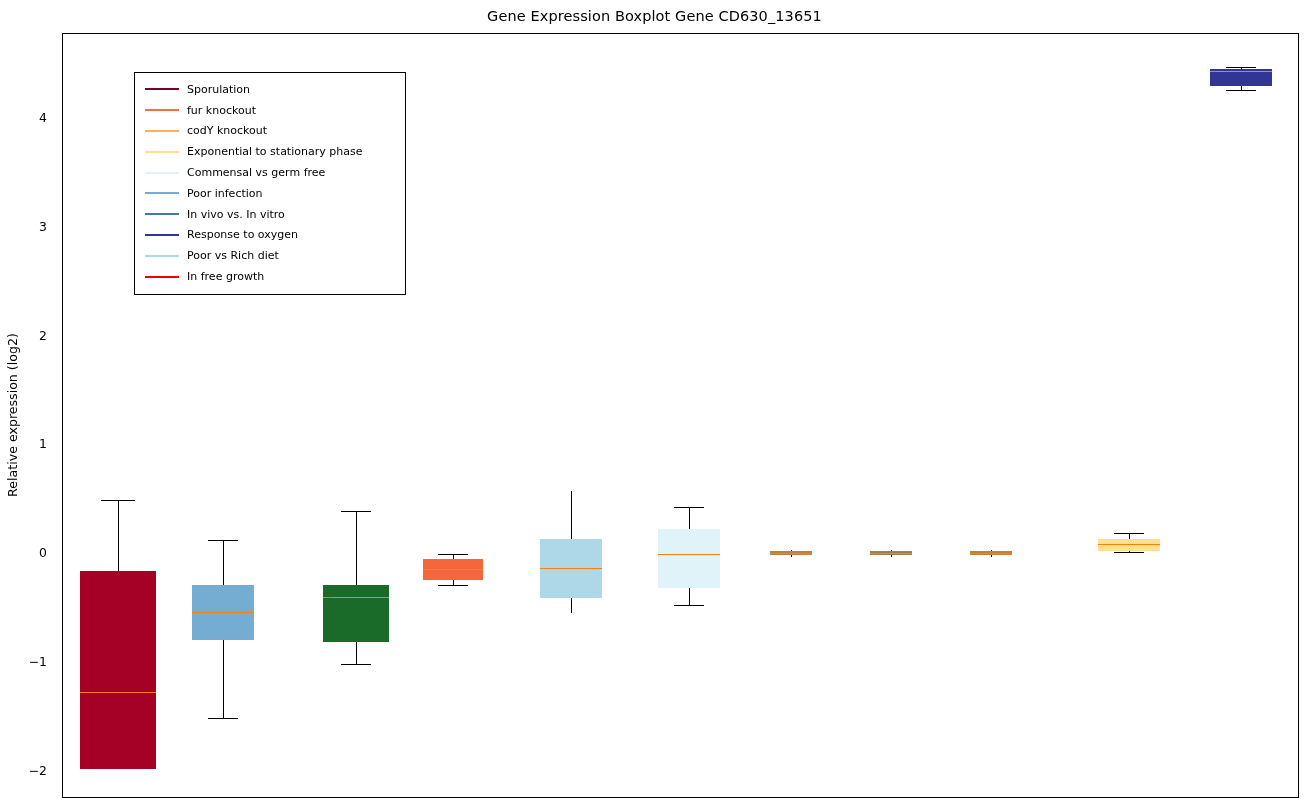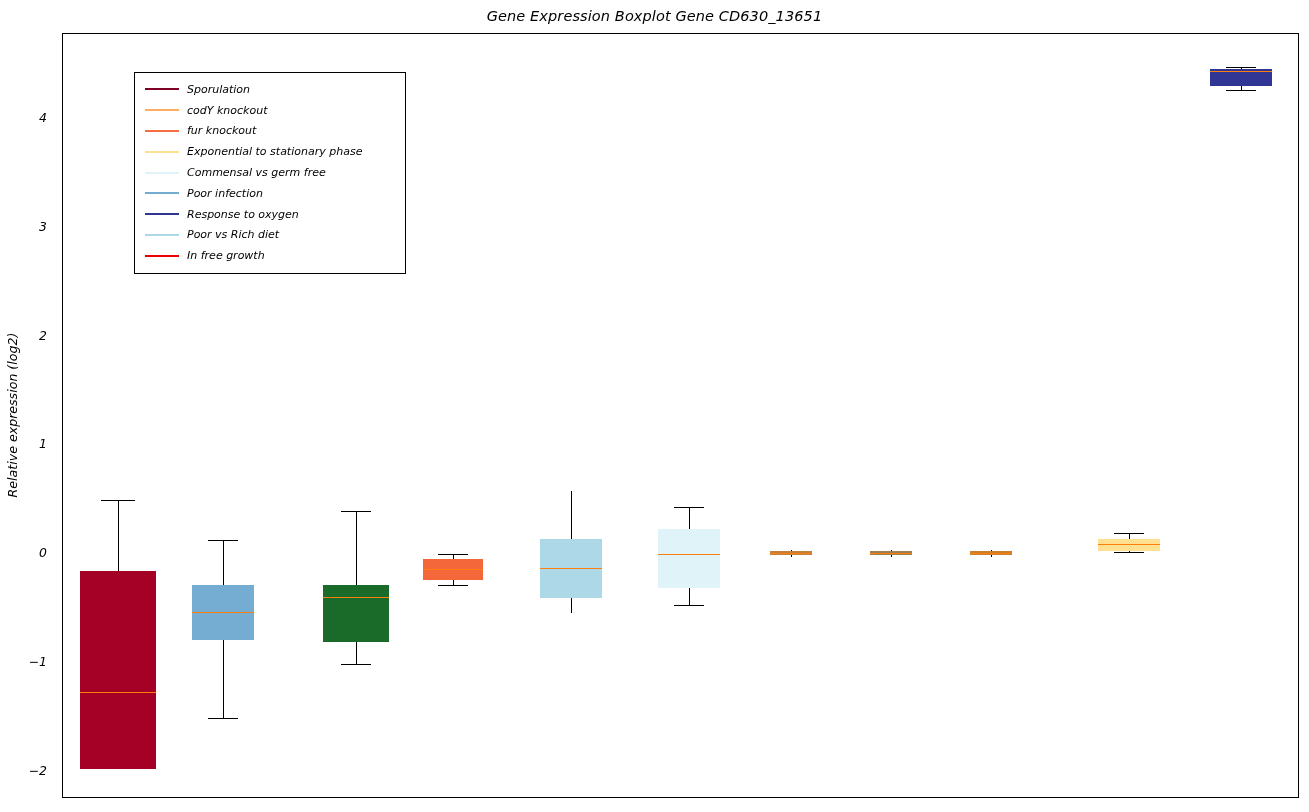--- a/index.html
+++ b/index.html
@@ -1,17 +1,17 @@
 <!DOCTYPE html>
 <html><head>
 <meta charset="utf-8">
 <style>
   html,body{margin:0;padding:0;background:#ffffff;}
   body{width:1309px;height:812px;font-family:"DejaVu Sans","Liberation Sans",sans-serif;color:#000;overflow:hidden;}
-  #stage{position:relative;width:1309px;height:808px;font-style:italic;}
+  #stage{position:relative;width:1309px;height:808px;}
 
   
   .chart-title{
     position:absolute;left:0;top:8px;width:1309px;text-align:center;
     font-size:14.5px;color:#000;letter-spacing:.1px;
   }
 
   
   #plot{
     position:absolute;left:62px;top:33px;width:1237px;height:765px;
@@ -151,40 +151,44 @@
           </div>
         </div>
     </div>
 
     <div id="legend">
         <div class="leg-row">
           <span class="leg-swatch" style="border-top-color: rgb(127, 0, 38);"></span>
           <span class="leg-text">Sporulation</span>
         </div>
         <div class="leg-row">
+          <span class="leg-swatch" style="border-top-color: rgb(244, 109, 67);"></span>
+          <span class="leg-text">fur knockout</span>
+        </div>
+        <div class="leg-row">
           <span class="leg-swatch" style="border-top-color: rgb(253, 174, 97);"></span>
           <span class="leg-text">codY knockout</span>
         </div>
         <div class="leg-row">
-          <span class="leg-swatch" style="border-top-color: rgb(244, 109, 67);"></span>
-          <span class="leg-text">fur knockout</span>
-        </div>
-        <div class="leg-row">
           <span class="leg-swatch" style="border-top-color: rgb(254, 224, 144);"></span>
           <span class="leg-text">Exponential to stationary phase</span>
         </div>
         <div class="leg-row">
           <span class="leg-swatch" style="border-top-color: rgb(224, 243, 248);"></span>
           <span class="leg-text">Commensal vs germ free</span>
         </div>
         <div class="leg-row">
           <span class="leg-swatch" style="border-top-color: rgb(116, 173, 209);"></span>
           <span class="leg-text">Poor infection</span>
         </div>
         <div class="leg-row">
+          <span class="leg-swatch" style="border-top-color: rgb(69, 117, 180);"></span>
+          <span class="leg-text">In vivo vs. In vitro</span>
+        </div>
+        <div class="leg-row">
           <span class="leg-swatch" style="border-top-color: rgb(49, 54, 149);"></span>
           <span class="leg-text">Response to oxygen</span>
         </div>
         <div class="leg-row">
           <span class="leg-swatch" style="border-top-color: rgb(171, 217, 233);"></span>
           <span class="leg-text">Poor vs Rich diet</span>
         </div>
         <div class="leg-row">
           <span class="leg-swatch" style="border-top-color: rgb(238, 0, 0);"></span>
           <span class="leg-text">In free growth</span>

